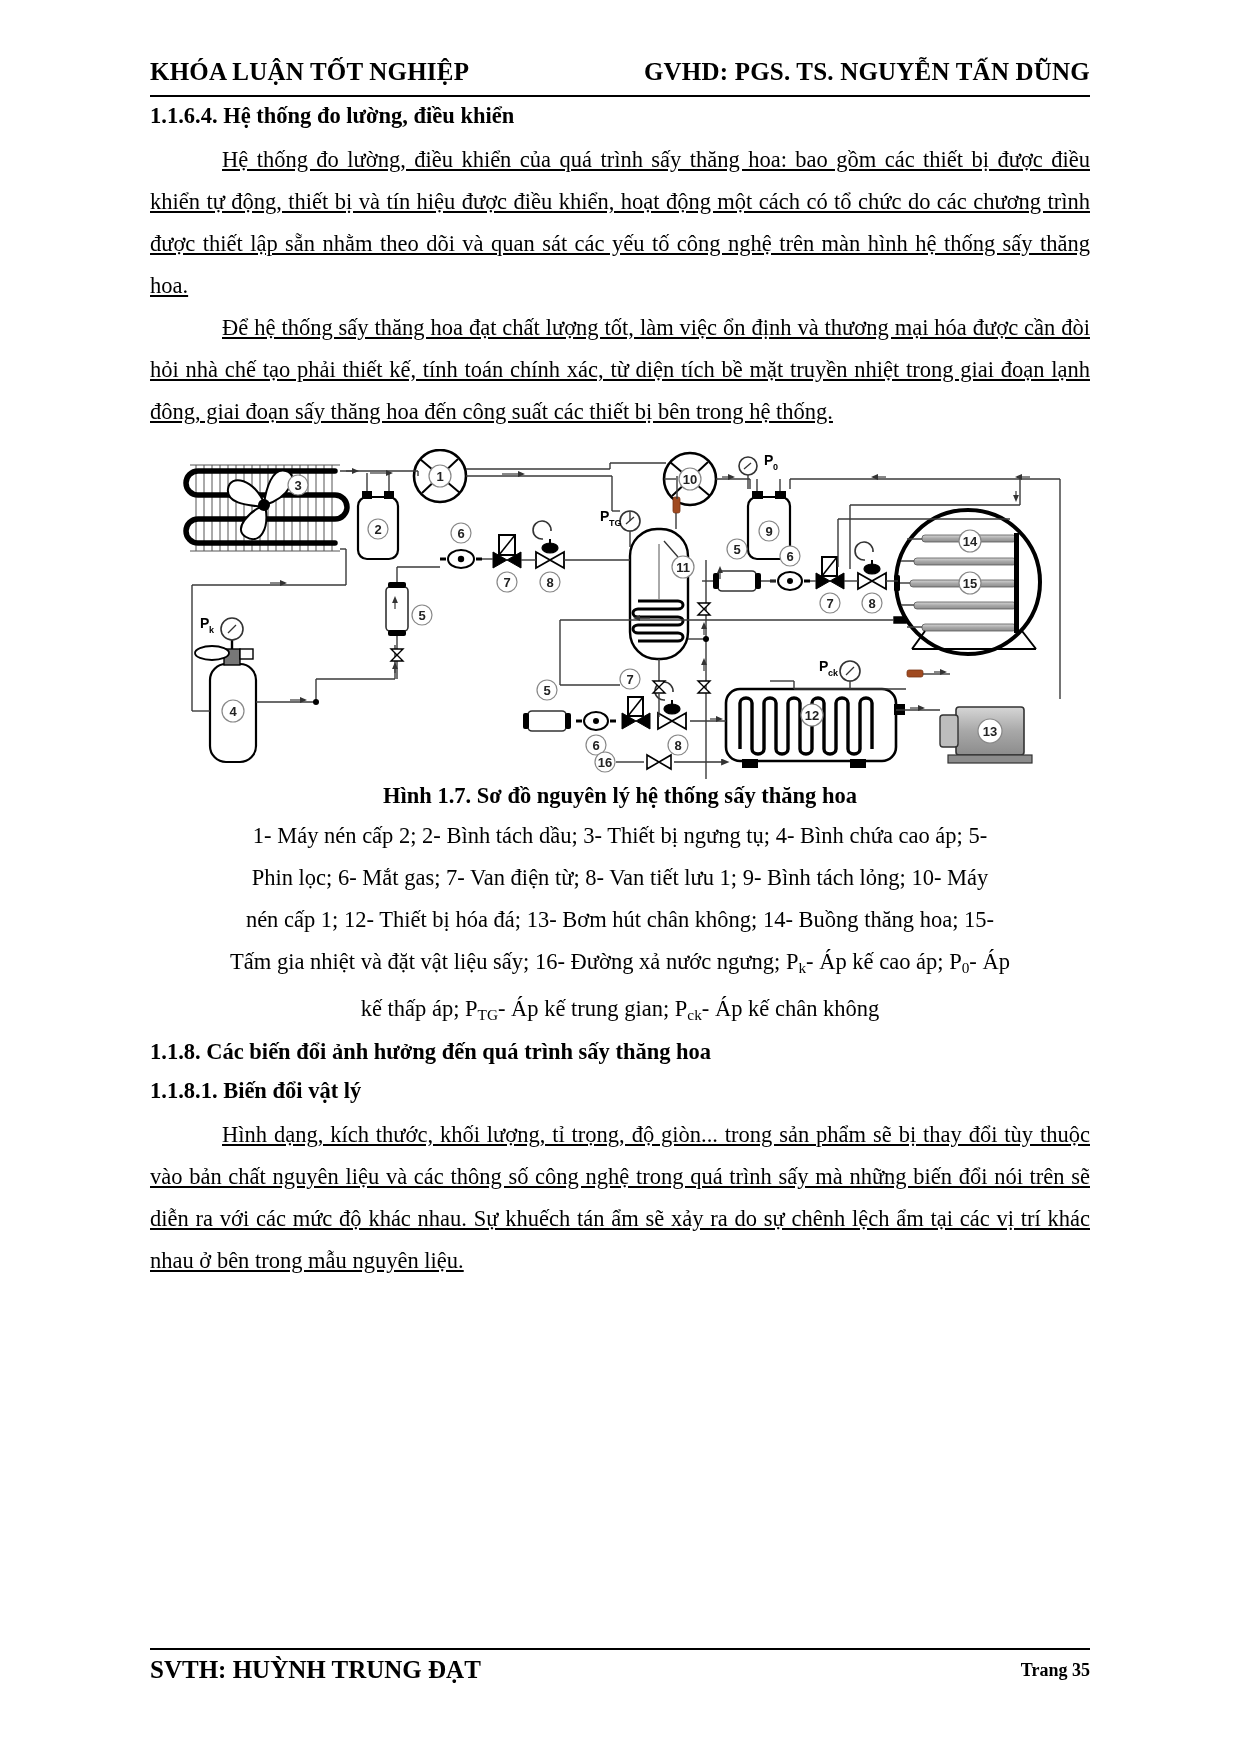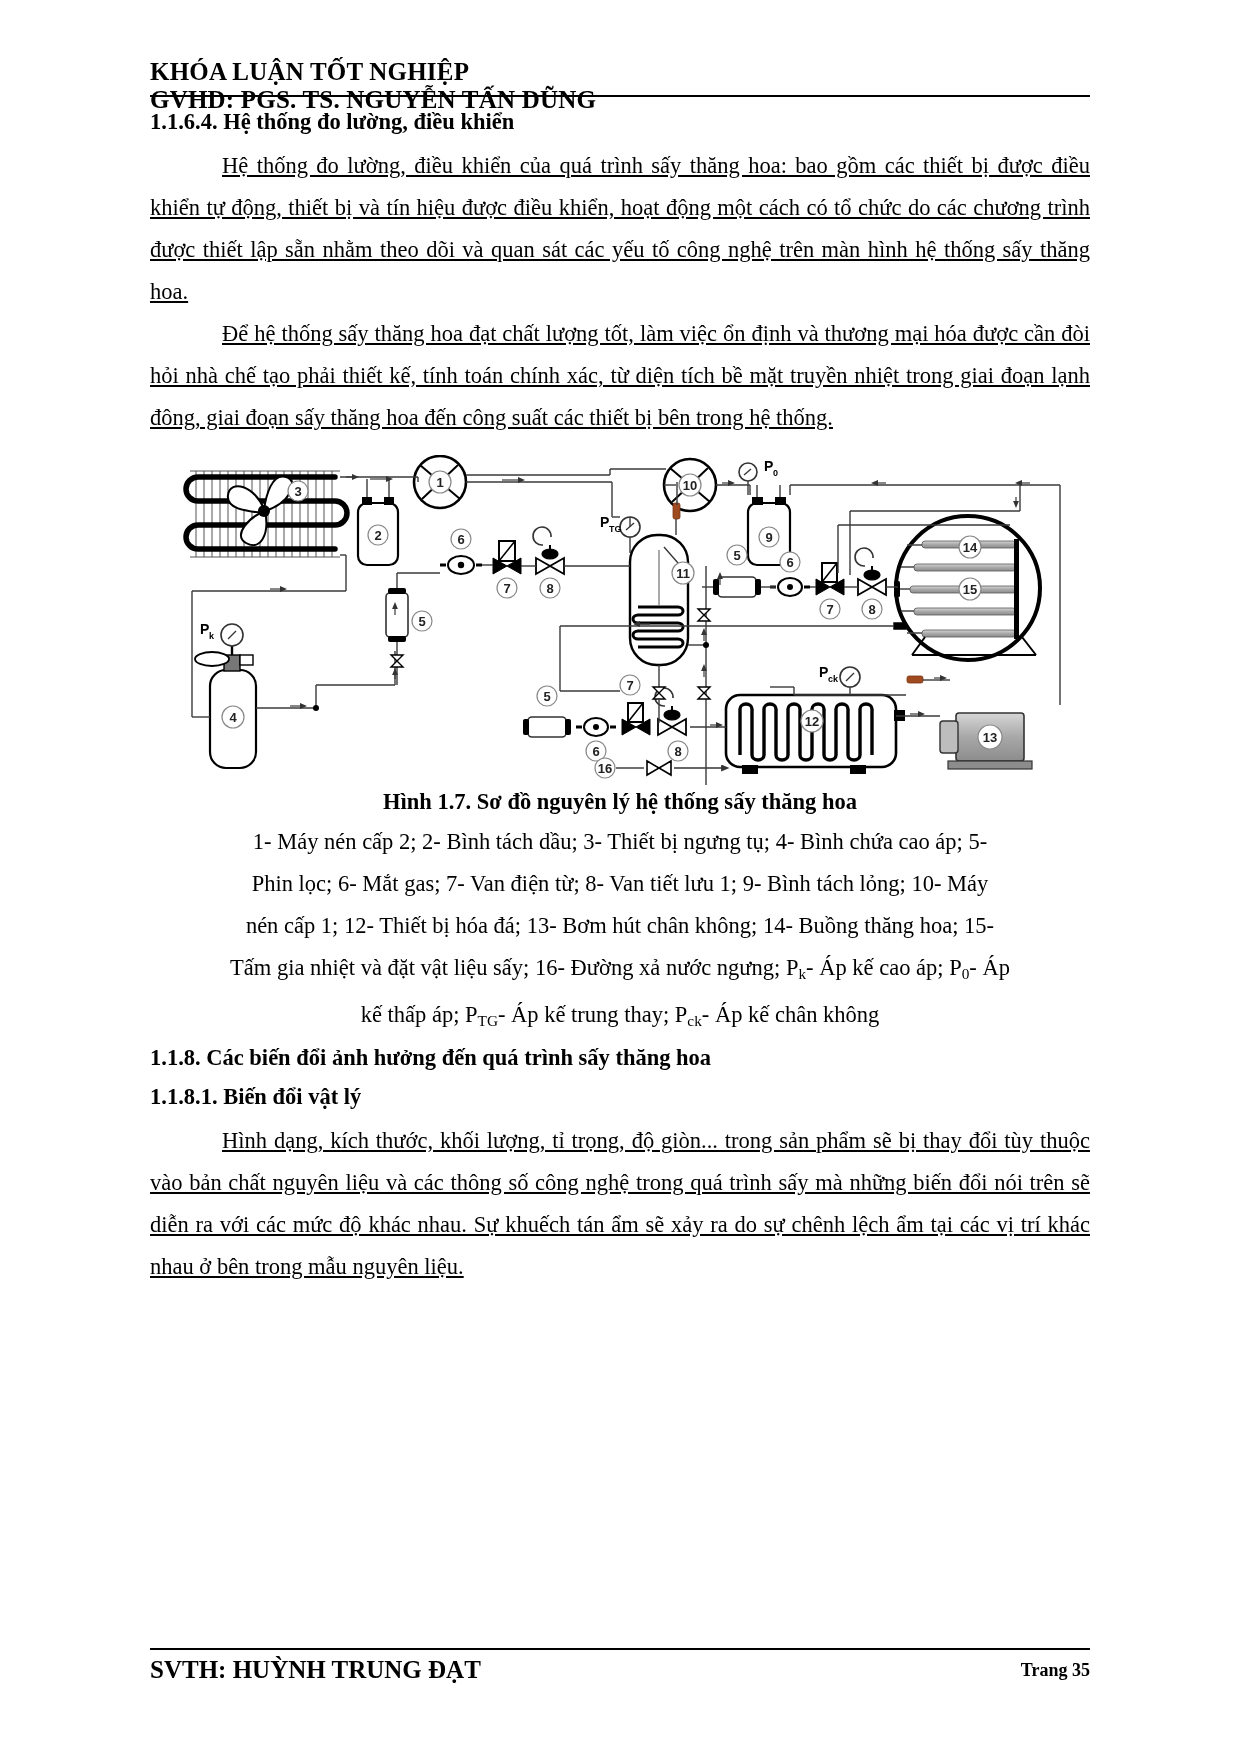--- a/index.html
+++ b/index.html
@@ -29,36 +29,35 @@
     position: absolute;
     left: 150px;
     top: 58px;
     width: 940px;
     display: flex;
     justify-content: space-between;
     align-items: baseline;
     font-weight: bold;
     font-size: 25px;
     letter-spacing: 0.2px;
-    flex-direction: column;
   }
   .header-rule {
     position: absolute;
     left: 150px;
     top: 95px;
     width: 940px;
     height: 0;
     border-top: 2px solid #000;
   }
 
   
   .content {
     position: absolute;
     left: 150px;
-    top: 106px;
+    top: 100px;
     width: 940px;
   }
   h3.sec {
     font-size: 22.5px;
     font-weight: bold;
     margin: 0 0 6px 0;
     line-height: 1.45;
   }
   p.para {
     font-size: 22.5px;
@@ -567,21 +566,21 @@
     <div class="figcap">Hình 1.7. Sơ đồ nguyên lý hệ thống sấy thăng hoa</div>
 
     <div class="figlegend">
       <div>1- Máy nén cấp 2; 2- Bình tách dầu; 3- Thiết bị ngưng tụ; 4- Bình chứa cao áp; 5-</div>
       <div>Phin lọc; 6- Mắt gas; 7- Van điện từ; 8- Van tiết lưu 1; 9- Bình tách lỏng; 10- Máy</div>
       <div>nén cấp 1; 12- Thiết bị hóa đá; 13- Bơm hút chân không; 14- Buồng thăng hoa; 15-</div>
       <div>
         <span>Tấm gia nhiệt và đặt vật liệu sấy; 16- Đường xả nước ngưng; P</span><sub>k</sub><span>- Áp kế cao áp; P</span><sub>0</sub><span>- Áp</span>
       </div>
       <div>
-        <span>kế thấp áp; P</span><sub>TG</sub><span>- Áp kế trung thay; P</span><sub>ck</sub><span>- Áp kế chân không</span>
+        <span>kế thấp áp; P</span><sub>TG</sub><span>- Áp kế trung gian; P</span><sub>ck</sub><span>- Áp kế chân không</span>
       </div>
     </div>
 
     <h3 class="sec">1.1.8.   Các biến đổi ảnh hưởng đến quá trình sấy thăng hoa</h3>
     <h3 class="sec">1.1.8.1. Biến đổi vật lý</h3>
 
     <p class="para">Hình dạng, kích thước, khối lượng, tỉ trọng, độ giòn... trong sản phẩm sẽ bị thay đổi tùy thuộc vào bản chất nguyên liệu và các thông số công nghệ trong quá trình sấy mà những biến đổi nói trên sẽ diễn ra với các mức độ khác nhau. Sự khuếch tán ẩm sẽ xảy ra do sự chênh lệch ẩm tại các vị trí khác nhau ở bên trong mẫu nguyên liệu.</p>
 
   </div>
 

